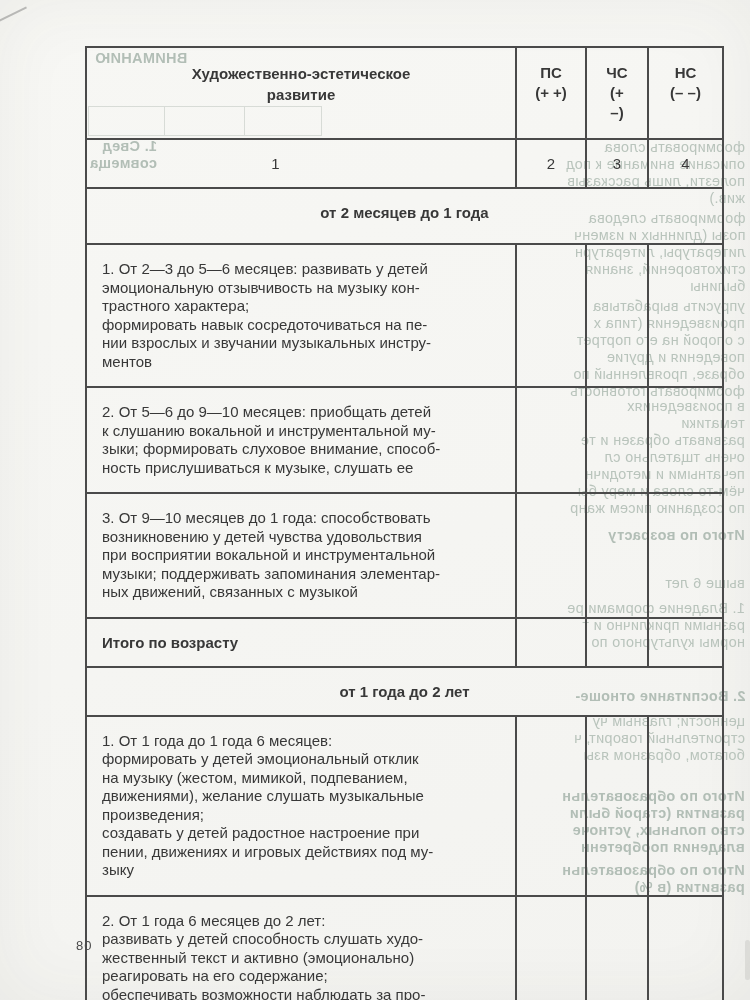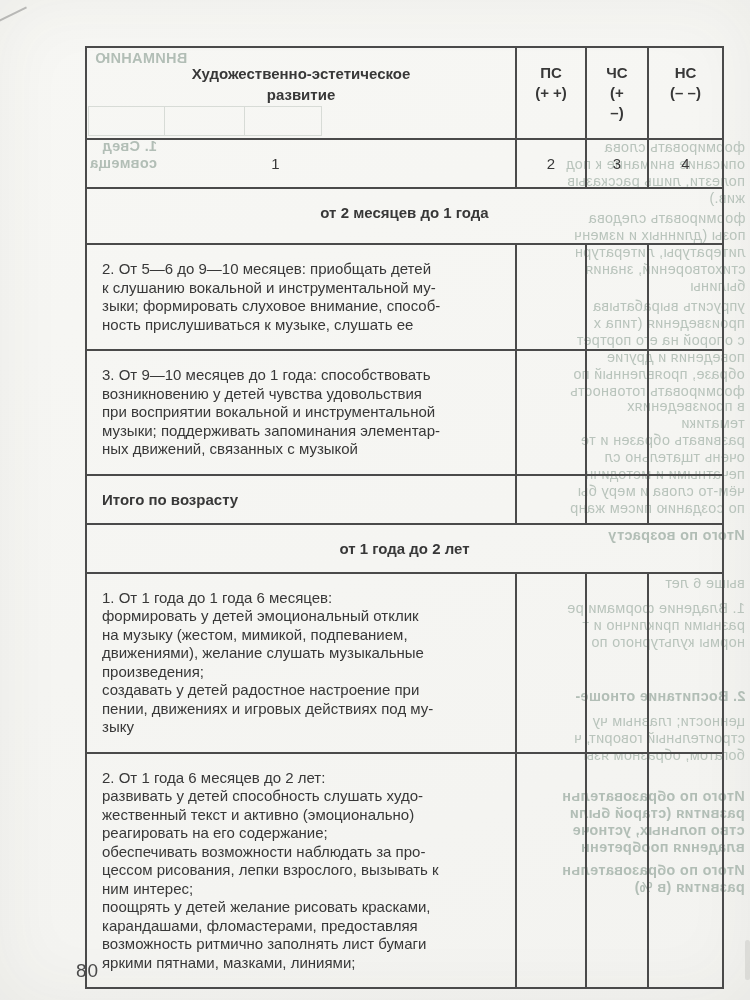--- a/index.html
+++ b/index.html
@@ -72,22 +72,22 @@
   td.body-text{
     padding:5px 8px 2px 10px;line-height:18.5px;white-space:pre-line;
     color:#3a3a3a;
   }
   td.total-label{
     font-weight:bold;font-size:16.5px;vertical-align:middle;
     padding:4px 4px 4px 10px;color:#333;
   }
   
   .page-number{
-    position:absolute;left:76px;top:960px;
-    font-size:19px;color:#4a4a4a;letter-spacing:1px;
+    position:absolute;left:76px;top:938px;
+    font-size:13px;color:#4a4a4a;letter-spacing:1px;
   }
 </style>
 </head>
 <body>
 
 <div class="page">
 
   <div class="corner-artifact"></div>
   <div class="edge-smudge"></div>
 
@@ -168,20 +168,31 @@
         <td class="num first">1</td>
         <td class="num">2</td>
         <td class="num">3</td>
         <td class="num">4</td>
       </tr>
 
       <tr style="height:56px">
         <td class="section-head" colspan="4">от 2 месяцев до 1 года</td>
       </tr>
 
+      <tr style="height:116px">
+        <td class="body-text">1. От 2—3 до 5—6 месяцев: развивать у детей
+эмоциональную отзывчивость на музыку кон-
+трастного характера;
+формировать навык сосредоточиваться на пе-
+нии взрослых и звучании музыкальных инстру-
+ментов</td>
+        <td></td>
+        <td></td>
+        <td></td>
+      </tr>
       <tr style="height:103px">
         <td class="body-text">2. От 5—6 до 9—10 месяцев: приобщать детей
 к слушанию вокальной и инструментальной му-
 зыки; формировать слуховое внимание, способ-
 ность прислушиваться к музыке, слушать ее</td>
         <td></td>
         <td></td>
         <td></td>
       </tr>
       <tr style="height:112px">

